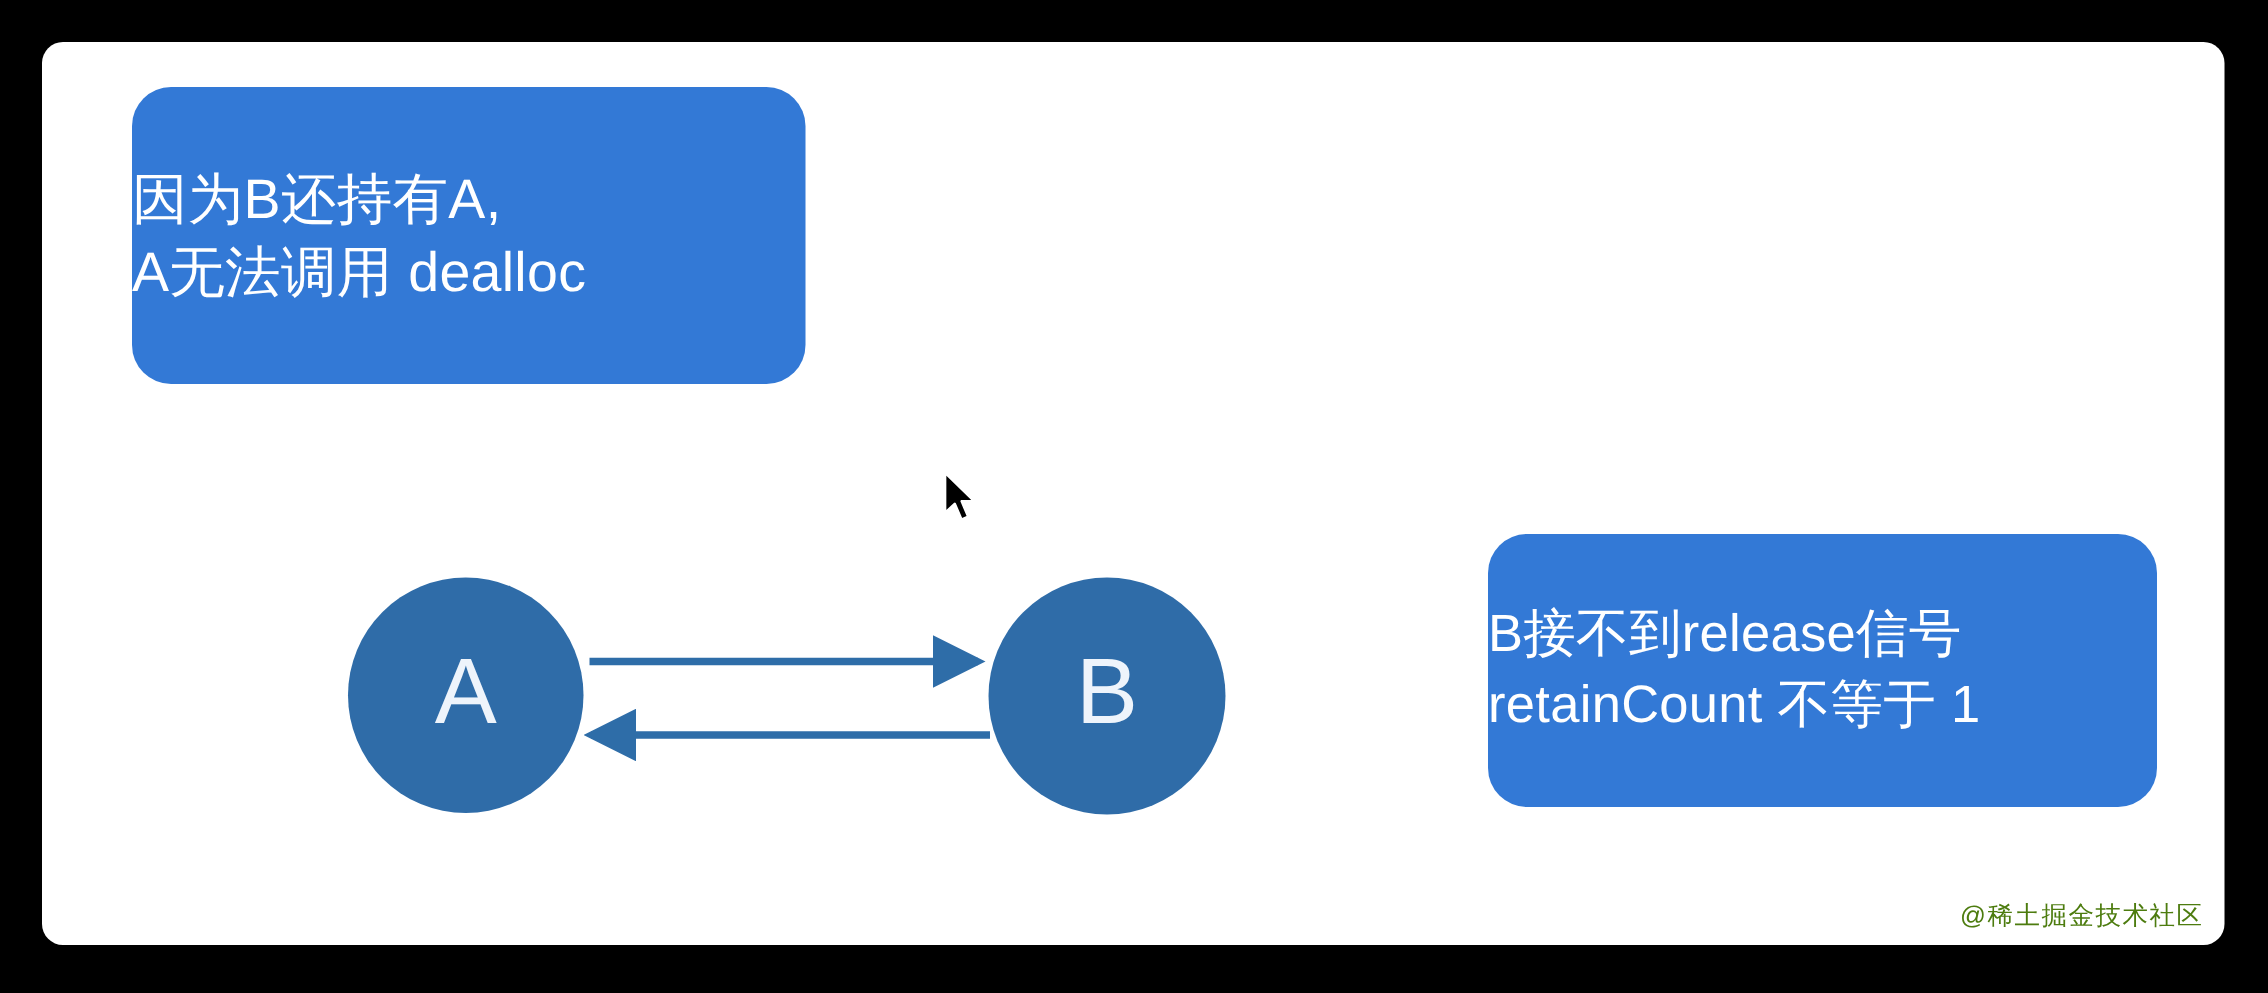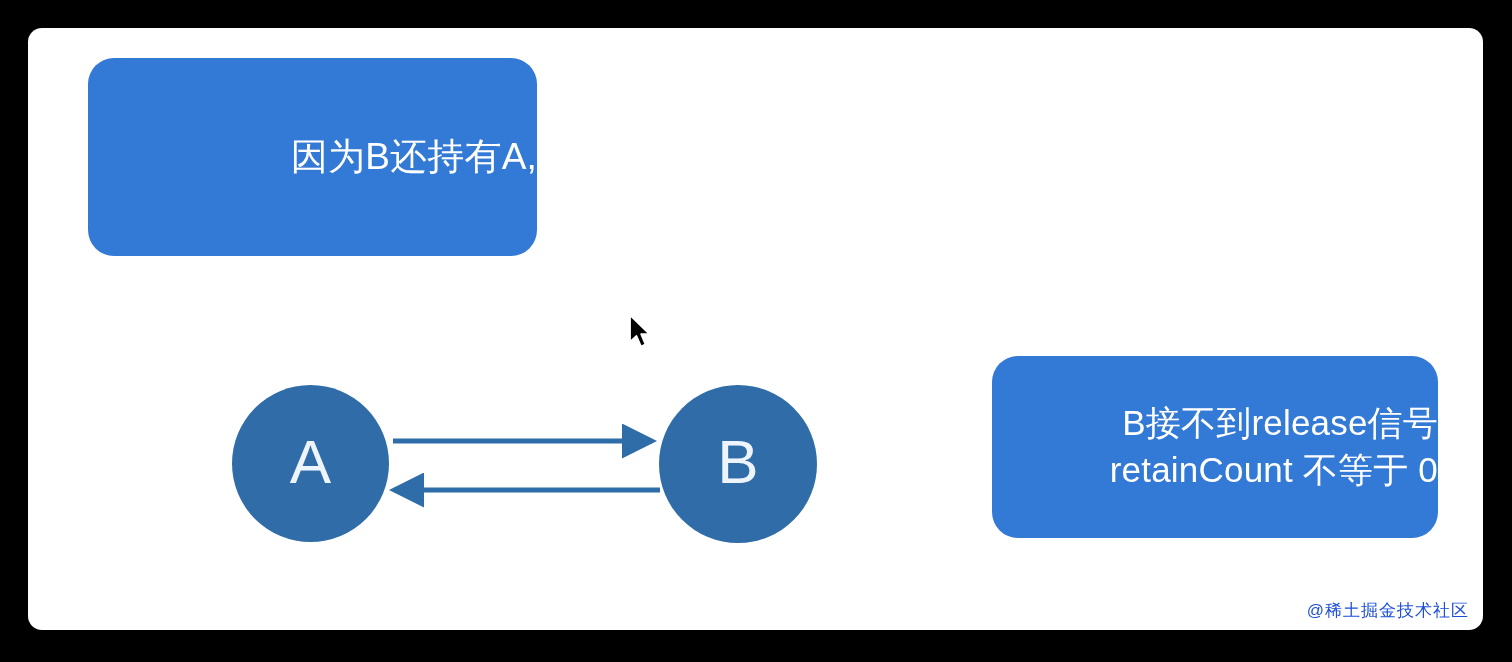--- a/index.html
+++ b/index.html
@@ -29,21 +29,21 @@
   
   .callout {
     position: absolute;
     box-sizing: border-box;
     background: #3379d6;
     border-radius: 26px;
     color: #ffffff;
     text-align: center;
     display: flex;
     flex-direction: column;
-    align-items: flex-end;
+    align-items: flex-start;
     justify-content: center;
     line-height: 1.33;
     letter-spacing: 0.2px;
   }
   .callout .line {
     display: block;
     white-space: nowrap;
   }
 
   #callout-left {
@@ -105,21 +105,21 @@
     width: 26px;
     height: 38px;
   }
 
   
   #watermark {
     position: absolute;
     right: 14px;
     bottom: 8px;
     font-size: 17px;
-    color: #1d4ed8;
+    color: #4d7c0f;
     letter-spacing: 1px;
     white-space: nowrap;
   }
 </style>
 </head>
 <body>
 
 <div id="root">
   <div id="canvas">
 
@@ -131,25 +131,26 @@
         <marker id="head-left" markerWidth="7" markerHeight="7" refX="6" refY="3.5" orient="auto" markerUnits="strokeWidth">
           <path d="M0,0 L7,3.5 L0,7 z" fill="#2e6da8"></path>
         </marker>
       </defs>
       <line x1="365" y1="413" x2="624" y2="413" stroke="#2e6da8" stroke-width="5" marker-end="url(#head-right)"></line>
       <line x1="632" y1="462" x2="366" y2="462" stroke="#2e6da8" stroke-width="5" marker-end="url(#head-left)"></line>
     </svg>
 
     <div id="callout-left" class="callout">
       <span class="line">因为B还持有A,</span>
+      <span class="line">A无法调用 dealloc</span>
     </div>
 
     <div id="callout-right" class="callout">
       <span class="line">B接不到release信号</span>
-      <span class="line">retainCount 不等于 0</span>
+      <span class="line">retainCount 不等于 1</span>
     </div>
 
     <div id="node-a" class="node">
       <span class="node-label">A</span>
     </div>
 
     <div id="node-b" class="node">
       <span class="node-label">B</span>
     </div>
 

